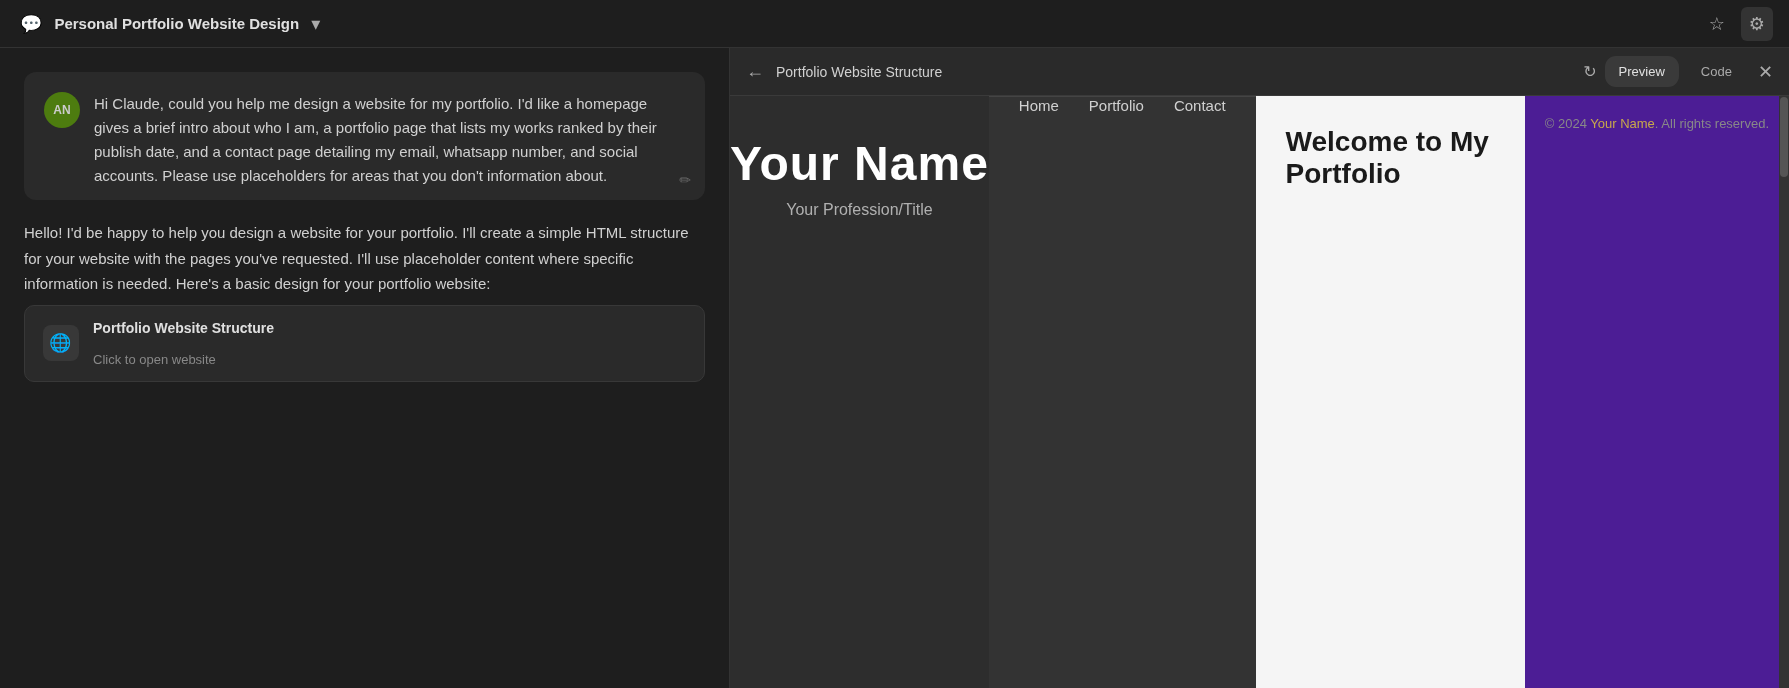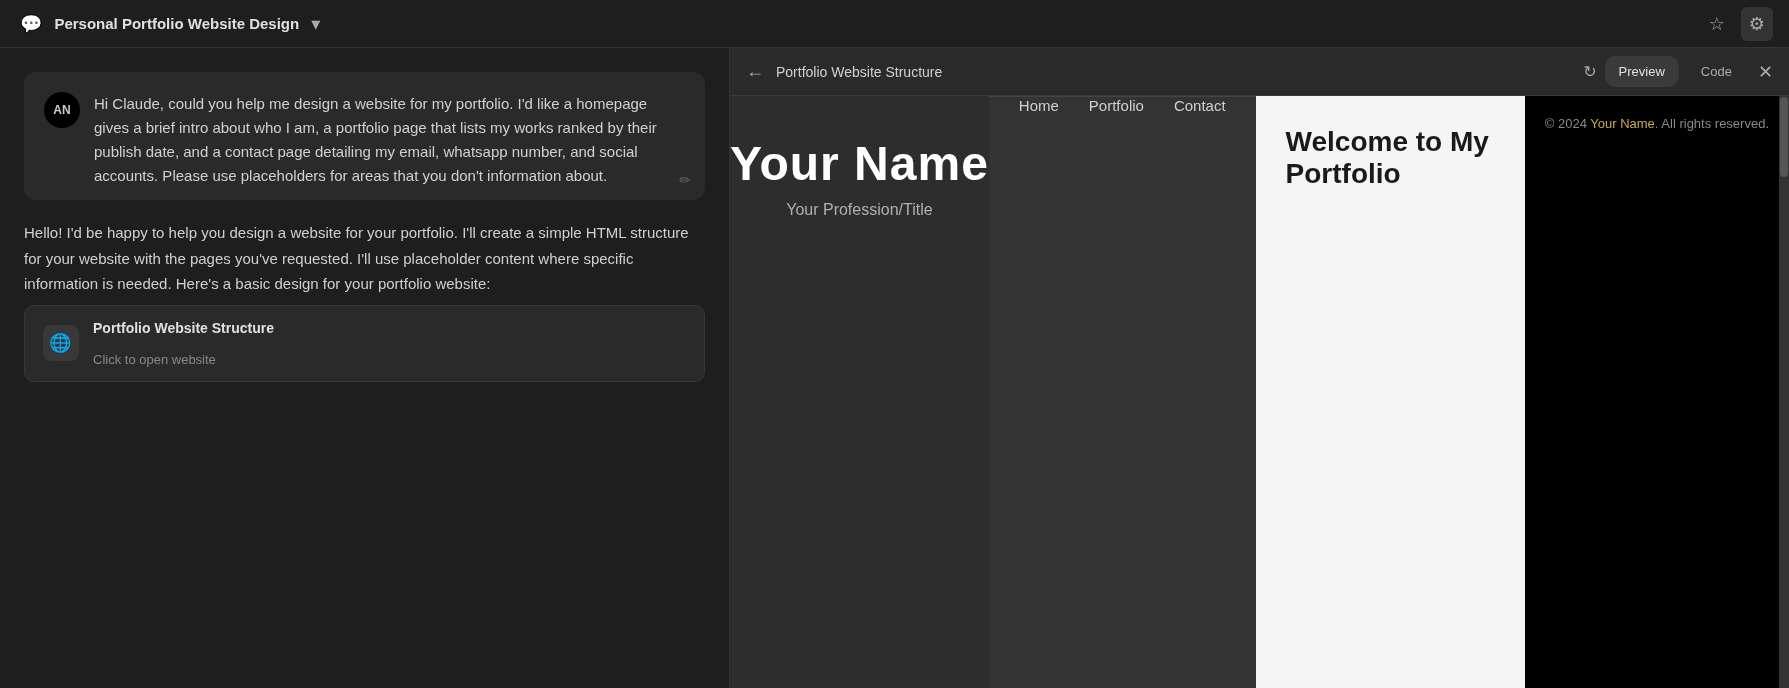--- a/index.html
+++ b/index.html
@@ -85,21 +85,21 @@
     }
     .user-message-header {
       display: flex;
       align-items: flex-start;
       gap: 14px;
     }
     .avatar {
       width: 36px;
       height: 36px;
       border-radius: 50%;
-      background: #000000;
+      background: #4d7c0f;
       display: flex;
       align-items: center;
       justify-content: center;
       font-size: 12px;
       font-weight: 600;
       color: #ccc;
       flex-shrink: 0;
     }
     .user-message-text {
       font-size: 15px;
@@ -283,21 +283,21 @@
       padding: 30px 30px 12px 30px;
     }
     .site-welcome {
       font-size: 28px;
       font-weight: 700;
       color: #1a1a1a;
     }
 
     
     .site-footer {
-      background: #000000;
+      background: #4c1d95;
       padding: 20px;
       text-align: center;
       font-size: 13px;
       color: #888;
     }
     .site-footer-highlight {
       color: #c8a84b;
     }
 
     

